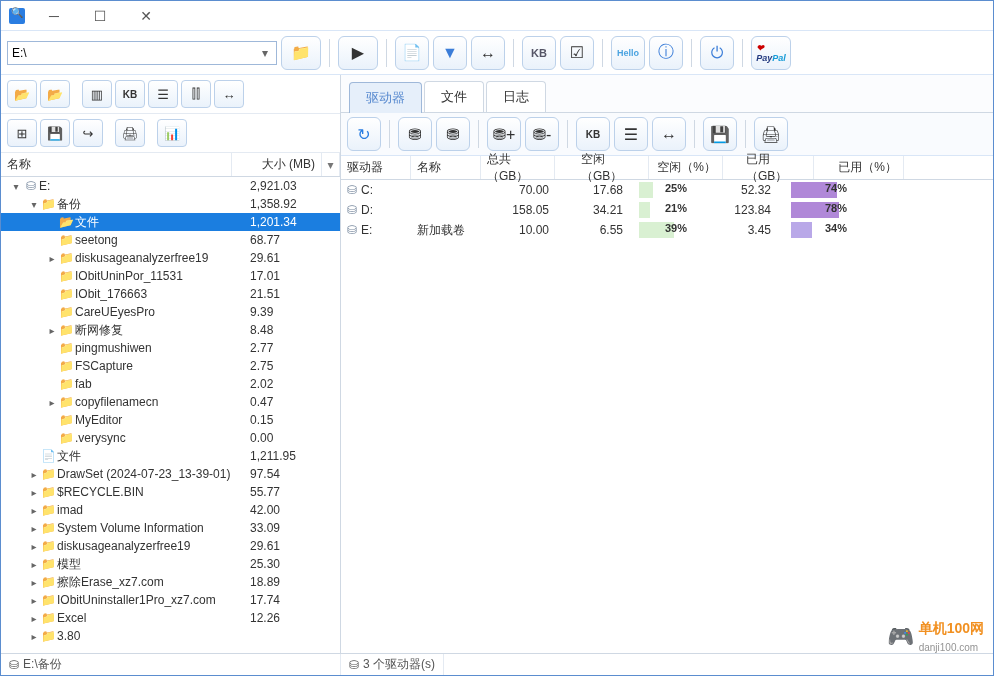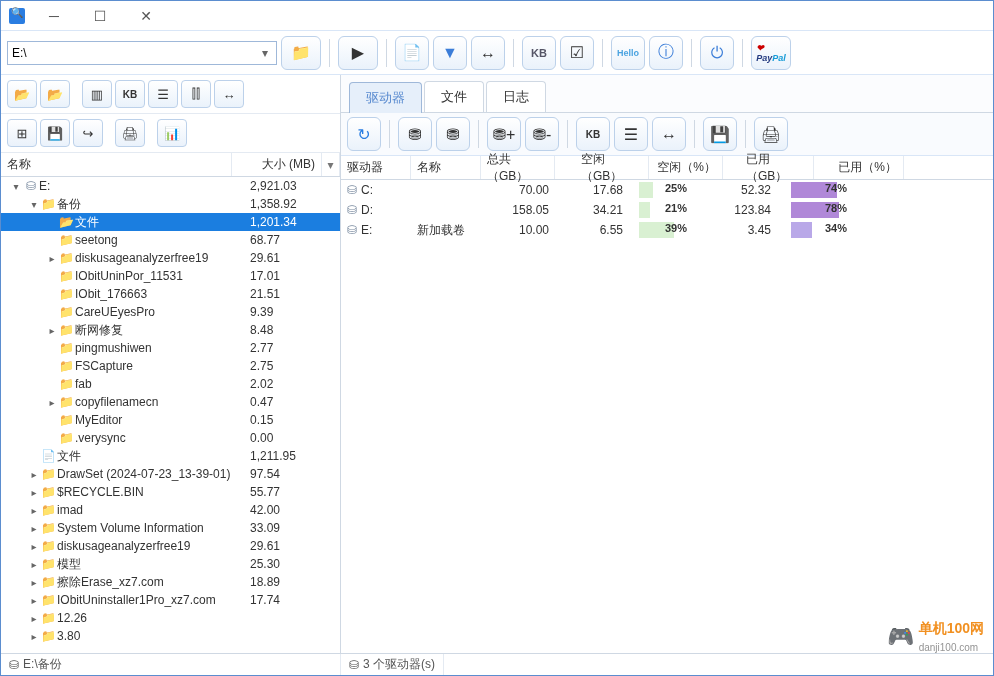--- a/index.html
+++ b/index.html
@@ -360,20 +360,21 @@
             <span style="width:26px"></span>
             <span class="arrow">▸</span>
             <span class="ico folder-ico">📁</span>
             <span class="nm">IObitUninstaller1Pro_xz7.com</span>
             <span class="sz">17.74</span>
           </div>
           <div class="tree-row">
             <span style="width:26px"></span>
             <span class="arrow">▸</span>
             <span class="ico folder-ico">📁</span>
+            <span class="nm">Excel</span>
             <span class="sz">12.26</span>
           </div>
           <div class="tree-row">
             <span style="width:26px"></span>
             <span class="arrow">▸</span>
             <span class="ico folder-ico">📁</span>
             <span class="sz">3.80</span>
           </div>
         </div>
     </div>

